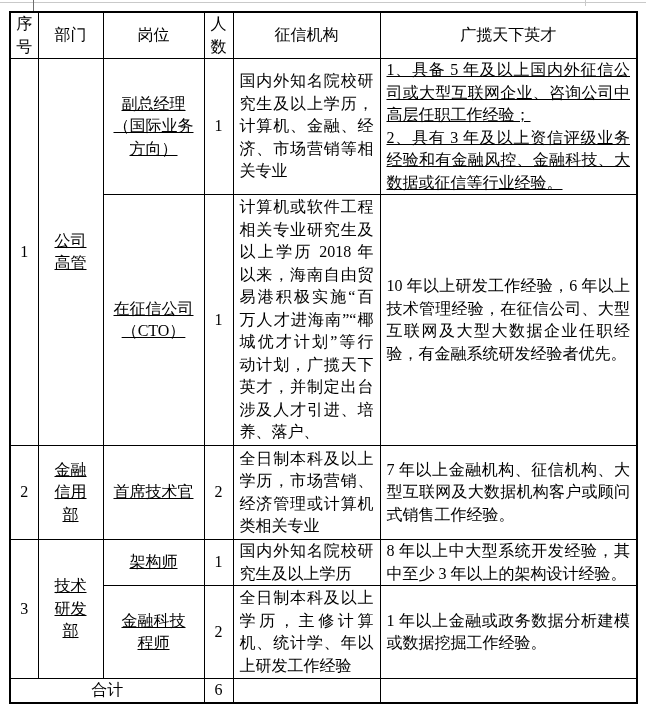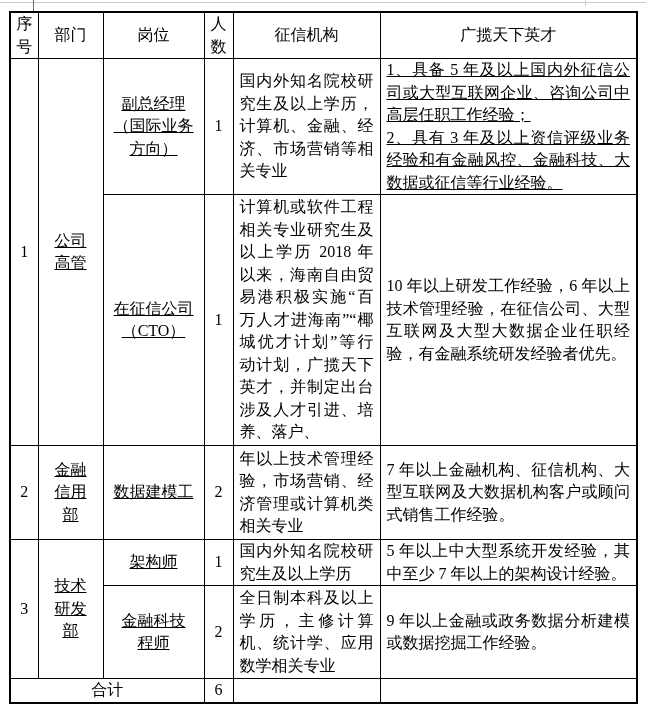--- a/index.html
+++ b/index.html
@@ -104,43 +104,43 @@
       <td class="cc">1</td>
       <td class="cl">计算机或软件工程相关专业研究生及以上学历 2018 年以来，海南自由贸易港积极实施“百万人才进海南”“椰城优才计划”等行动计划，广揽天下英才，并制定出台涉及人才引进、培养、落户、</td>
       <td class="cl">10 年以上研发工作经验，6 年以上技术管理经验，在征信公司、大型互联网及大型大数据企业任职经验，有金融系统研发经验者优先。</td>
     </tr>
 
     <tr style="height:94px">
       <td class="cc">2</td>
       <td class="cc pre">金融
 信用
 部</td>
-      <td class="cc pre">数据建模工</td>
+      <td class="cc pre">首席技术官</td>
       <td class="cc">2</td>
-      <td class="cl">年以上技术管理经验，市场营销、经济管理或计算机类相关专业</td>
+      <td class="cl">全日制本科及以上学历，市场营销、经济管理或计算机类相关专业</td>
       <td class="cl">7 年以上金融机构、征信机构、大型互联网及大数据机构客户或顾问式销售工作经验。</td>
     </tr>
 
     <tr style="height:44px">
       <td class="cc" rowspan="2">3</td>
       <td class="cc pre" rowspan="2">技术
 研发
 部</td>
       <td class="cc pre">架构师</td>
       <td class="cc">1</td>
       <td class="cl">国内外知名院校研究生及以上学历</td>
-      <td class="cl">5 年以上中大型系统开发经验，其中至少 7 年以上的架构设计经验。</td>
+      <td class="cl">8 年以上中大型系统开发经验，其中至少 3 年以上的架构设计经验。</td>
     </tr>
 
     <tr style="height:93px">
       <td class="cc pre">金融科技
 程师</td>
       <td class="cc">2</td>
-      <td class="cl">全日制本科及以上学历，主修计算机、统计学、应用数学相关专业</td>
-      <td class="cl">9 年以上金融或政务数据分析建模或数据挖掘工作经验。</td>
+      <td class="cl">全日制本科及以上学历，主修计算机、统计学、年以上研发工作经验</td>
+      <td class="cl">1 年以上金融或政务数据分析建模或数据挖掘工作经验。</td>
     </tr>
 
     <tr style="height:23px">
       <td class="cc" colspan="3">合计</td>
       <td class="cc">6</td>
       <td class="cl"></td>
       <td class="cl"></td>
     </tr>
   </tbody>
     </table>

